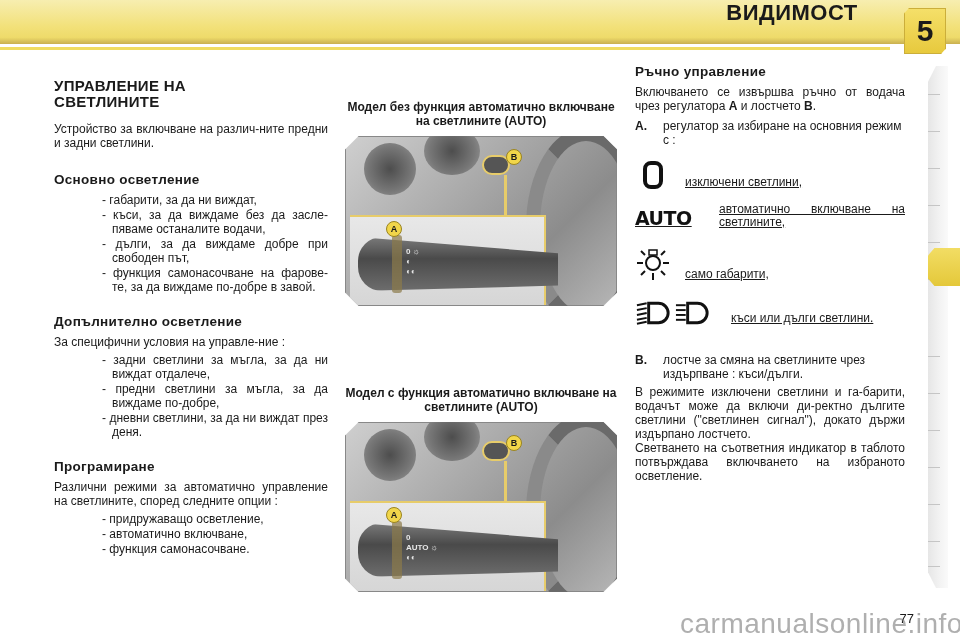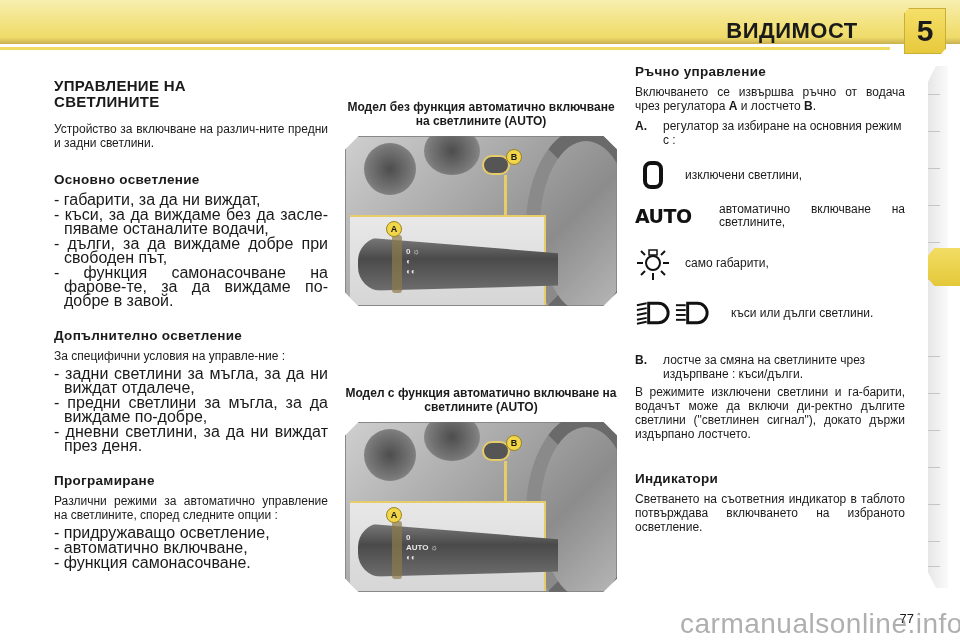--- a/index.html
+++ b/index.html
@@ -9,21 +9,21 @@
   
   .header-band {
     position: absolute; left: 0; top: 0; width: 960px; height: 44px;
     background: linear-gradient(180deg, #f7eeb0 0%, #f2e17a 60%, #eedb6a 85%, #c9b050 100%);
   }
   .header-line {
     position: absolute; left: 0; top: 47px; width: 890px; height: 3px; background: #f0dc60;
   }
   .title-tab {
     position: absolute; right: 68px; top: 0; height: 44px; width: 200px;
-    display: flex; align-items: flex-end; justify-content: center;
+    display: flex; align-items: flex-start; justify-content: center;
   }
   .chapter-title {
     font-family: "Liberation Sans", sans-serif; font-weight: 700; font-size: 22px; letter-spacing: 0.5px;
     color: #1a1a1a;
   }
   .chapter-badge {
     position: absolute; right: 14px; top: 8px; width: 42px; height: 46px;
     background: linear-gradient(180deg, #f5e06a 0%, #e7c93c 100%);
     clip-path: polygon(12% 0, 100% 0, 100% 88%, 88% 100%, 0 100%, 0 12%);
     display: flex; align-items: center; justify-content: center;
@@ -34,21 +34,21 @@
   
   .col { position: absolute; top: 58px; }
   .col-left { left: 54px; width: 274px; }
   .col-mid { left: 342px; width: 278px; }
   .col-right { left: 635px; width: 270px; }
 
   h1.section-title { font-size: 15px; font-weight: 700; line-height: 16px; margin-top: 20px; letter-spacing: 0.3px; }
   h2.sub-title { font-size: 13.5px; font-weight: 700; margin-top: 16px; margin-bottom: 6px; letter-spacing: 0.3px; }
   p.body { font-size: 12px; line-height: 14px; text-align: justify; }
   p.body + ul { margin-top: 4px; }
-  ul.dash { list-style: none; font-size: 16px; line-height: 14px; }
+  ul.dash { list-style: none; font-size: 12px; line-height: 14px; margin-left: 48px; }
   ul.dash li { padding-left: 10px; text-indent: -10px; text-align: justify; margin-bottom: 1px; }
   ul.dash li::before { content: "- "; }
 
   
   .figure-caption { font-size: 12px; font-weight: 700; text-align: center; line-height: 14px; }
   .figure {
     position: relative; width: 272px; height: 170px; margin: 8px auto 0;
     background: linear-gradient(135deg, #cfcfcf 0%, #a9a9a9 40%, #8c8c8c 70%, #b5b5b5 100%);
     clip-path: polygon(5% 0, 95% 0, 100% 8%, 100% 92%, 95% 100%, 5% 100%, 0 92%, 0 8%);
     border: 1px solid #888;
@@ -71,21 +71,21 @@
   .lever-b { position: absolute; left: 136px; top: 18px; width: 28px; height: 20px; border-radius: 10px; background: #555; border: 2px solid #e7cc6a; }
   .leader { position: absolute; left: 158px; top: 38px; width: 3px; height: 40px; background: #e7cc6a; }
   .marker {
     position: absolute; width: 16px; height: 16px; border-radius: 50%;
     background: #f1d64a; border: 1px solid #9a8420;
     font-size: 9px; font-weight: 700; color: #1a1a1a;
     display: flex; align-items: center; justify-content: center;
   }
 
   
-  .mode-row { display: flex; align-items: center; margin-top: 14px; }
+  .mode-row { display: flex; align-items: flex-end; margin-top: 14px; text-decoration: underline; }
   .mode-icon { width: 78px; display: flex; align-items: center; justify-content: flex-start; }
   .mode-text { font-size: 12px; line-height: 13px; flex: 1; text-align: justify; }
   .icon-zero { width: 20px; height: 28px; border: 4px solid #111; border-radius: 8px; margin-left: 8px; }
   .icon-auto { font-family: "DejaVu Sans", sans-serif; font-weight: 900; font-size: 19px; letter-spacing: -0.5px; color: #111; }
   .def-row { display: flex; font-size: 12px; line-height: 14px; margin-top: 6px; }
   .def-key { width: 28px; font-weight: 700; }
   .def-text { flex: 1; }
 
   
   .thumb-rail {
@@ -244,21 +244,20 @@
       <div class="mode-text" style="margin-left:18px">къси или дълги светлини.</div>
     </div>
   </div>
 
   <div class="def-row" style="margin-top:28px">
     <span class="def-key">B.</span>
     <span class="def-text">лостче за смяна на светлините чрез издърпване : къси/дълги.</span>
   </div>
   <p class="body" style="margin-top:4px">В режимите изключени светлини и га-барити, водачът може да включи ди-ректно дългите светлини ("светлинен сигнал"), докато държи издърпано лостчето.</p>
 
-  <h2 class="sub-title" style="margin-top:30px">Индикатори</h2>
   <p class="body">Светването на съответния индикатор в таблото потвърждава включването на избраното осветление.</p>
 </div>
 
 <div class="thumb-rail">
   <div class="thumb-tick" style="top:28px"></div>
   <div class="thumb-tick" style="top:65px"></div>
   <div class="thumb-tick" style="top:102px"></div>
   <div class="thumb-tick" style="top:139px"></div>
   <div class="thumb-tick" style="top:176px"></div>
   <div class="thumb-tick" style="top:213px"></div>

